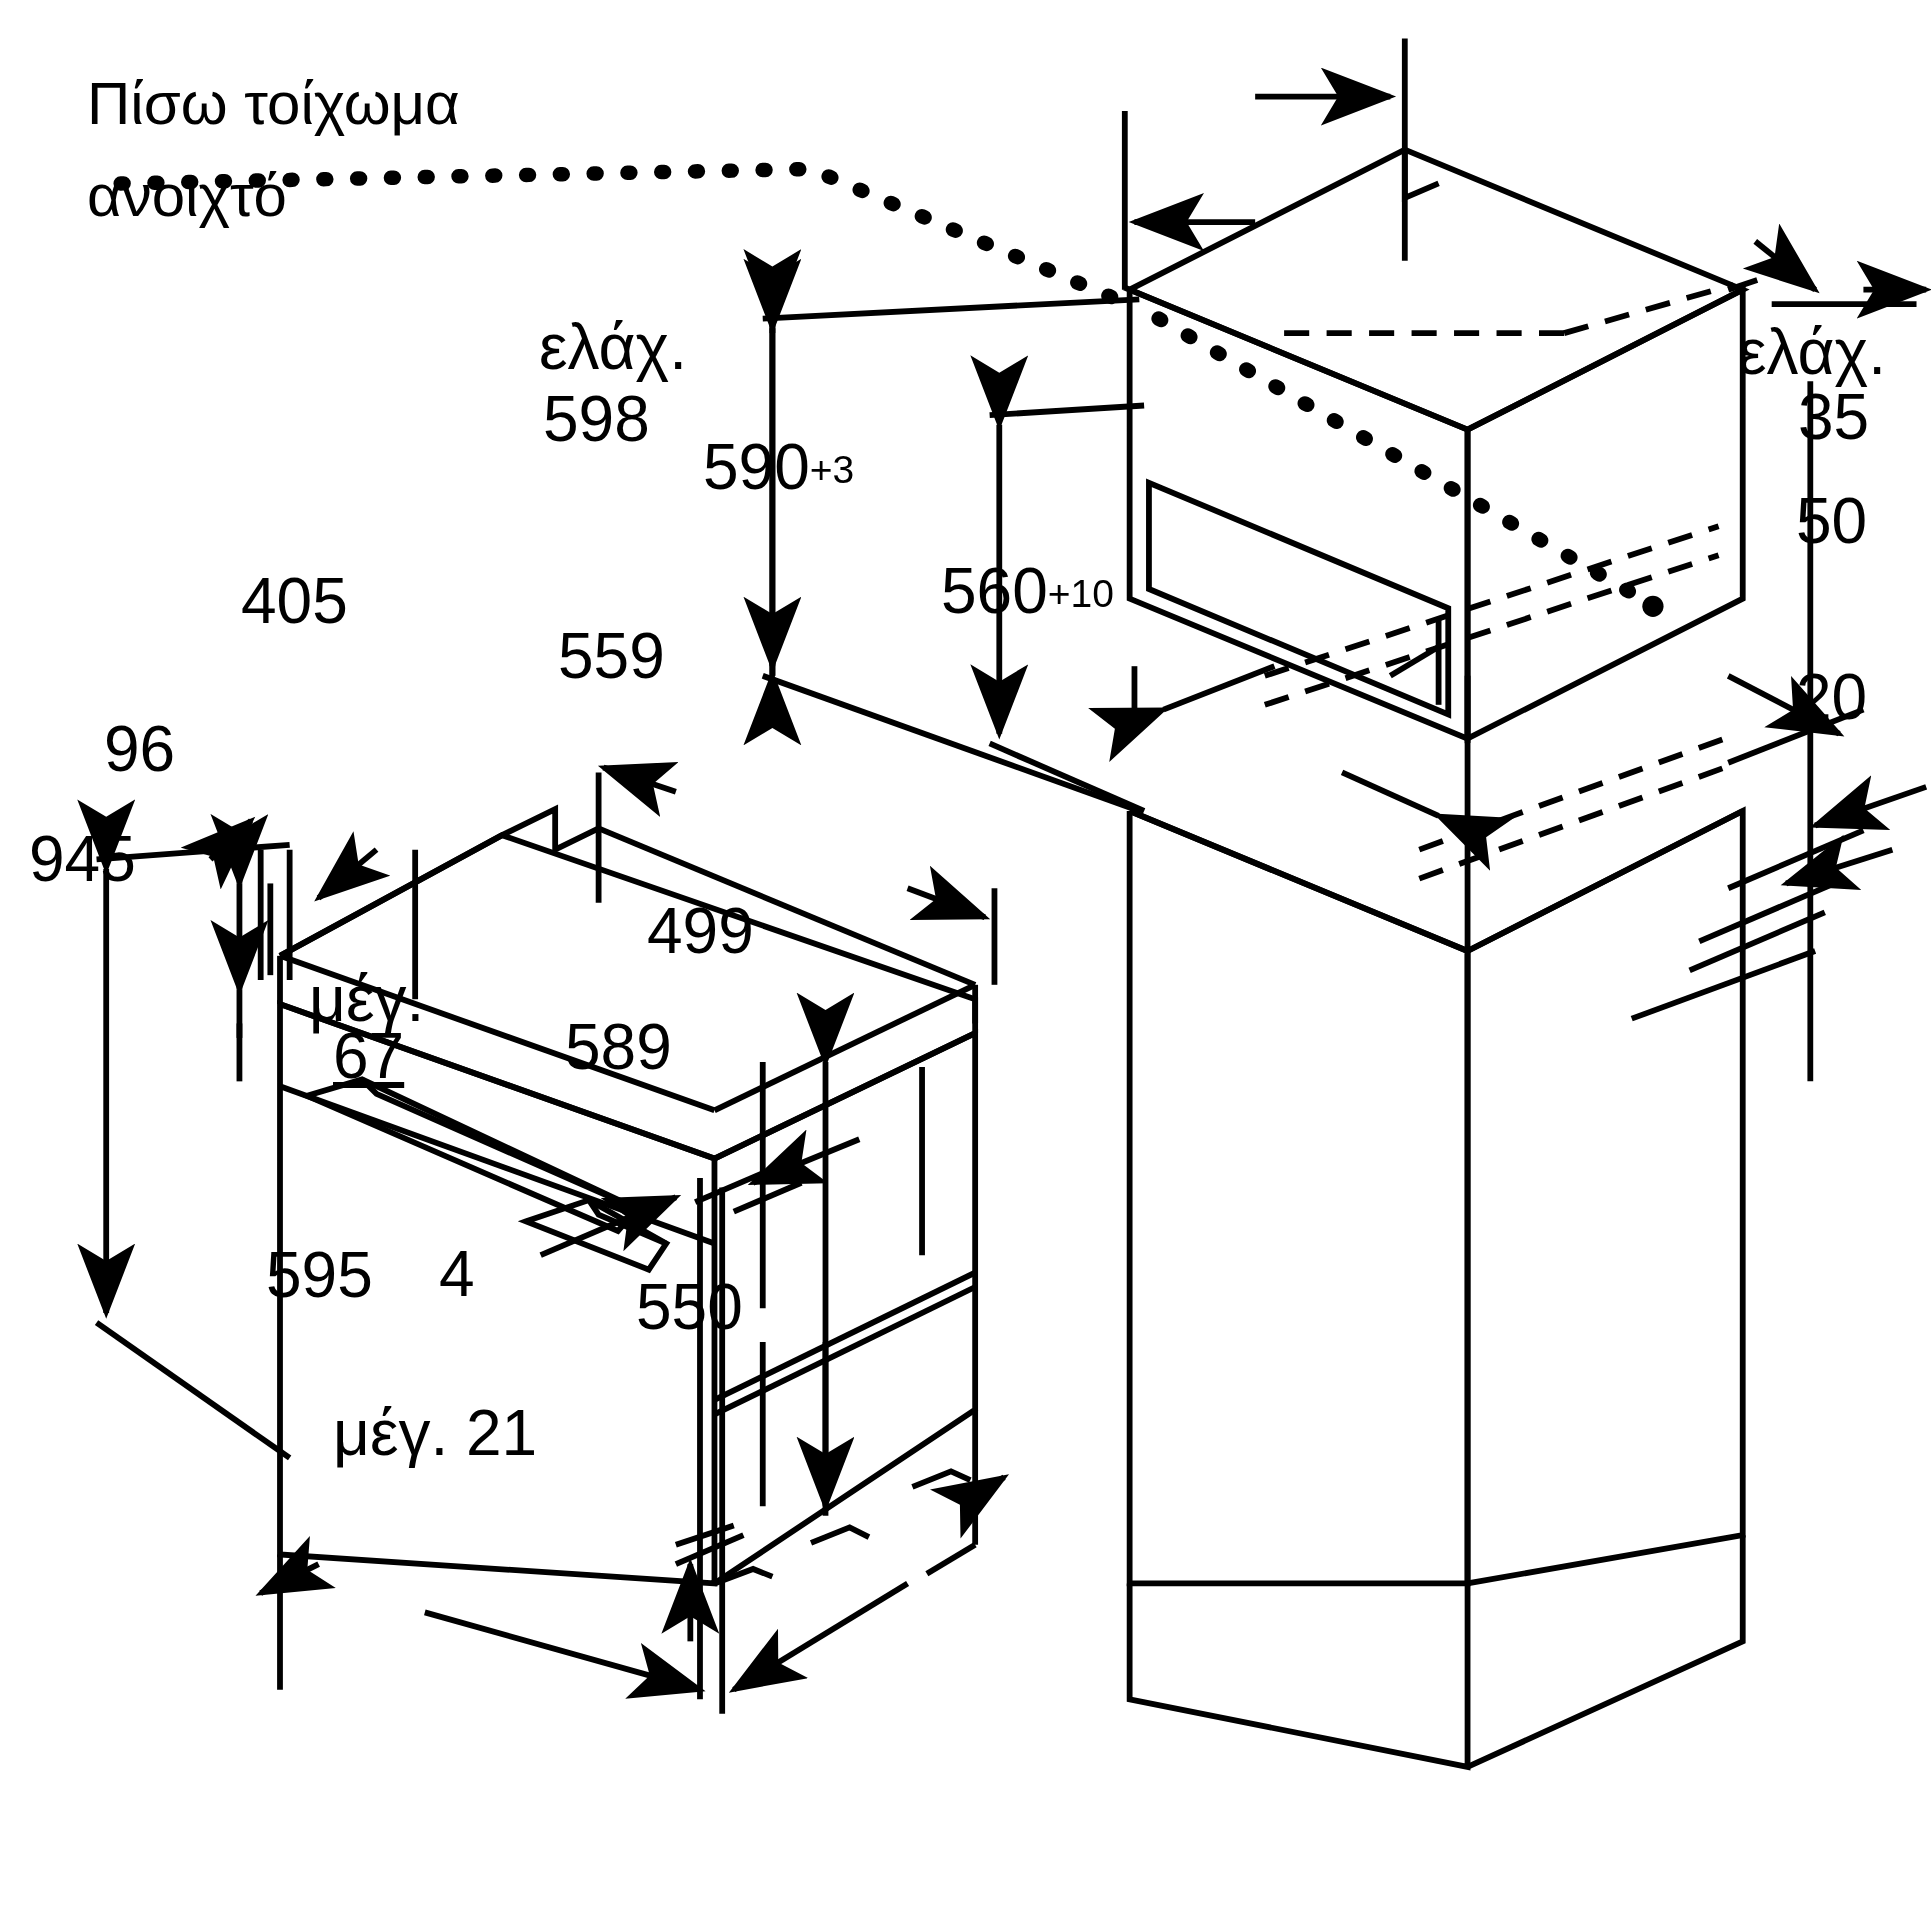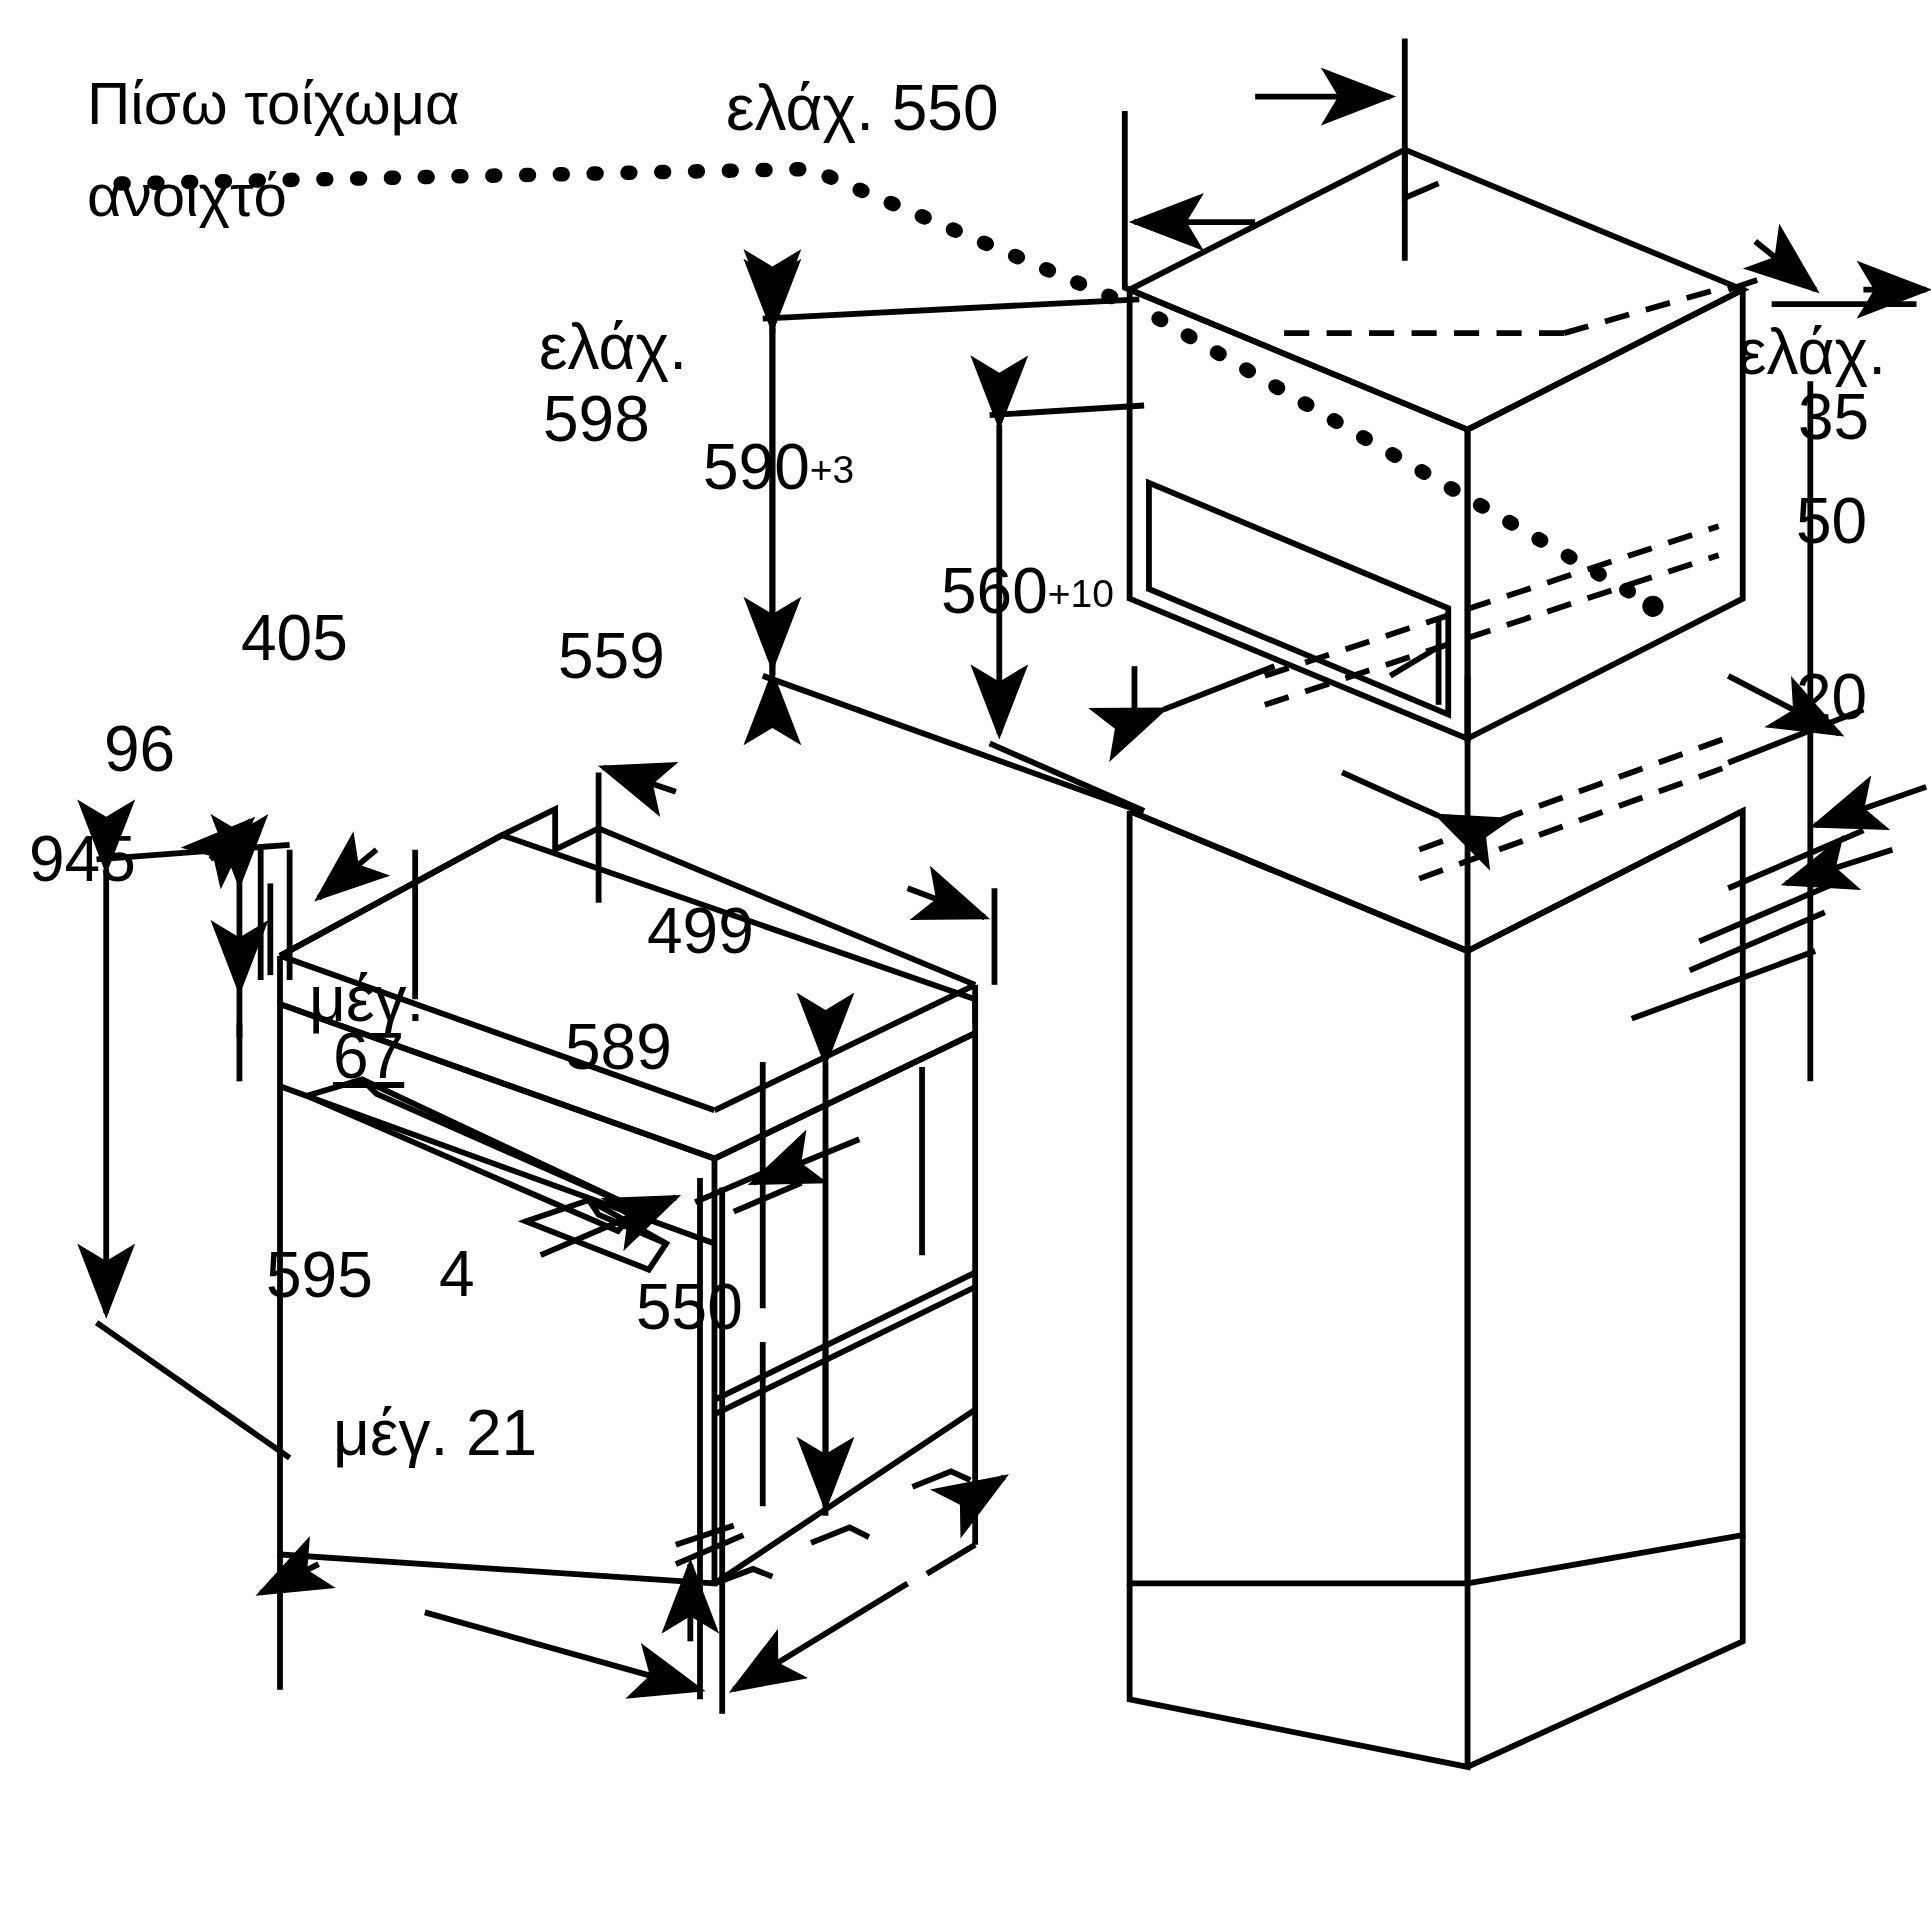--- a/index.html
+++ b/index.html
@@ -184,36 +184,35 @@
         <path d="M1200,330 L1700,620"></path>
       </g>
       <circle cx="1712" cy="628" r="11" fill="#000" stroke="none"></circle>
 
     </g>
   </svg>
 
   <div class="lbl big" style="left:87px; top:72px;">Πίσω τοίχωμα</div>
   <div class="lbl big" style="left:87px; top:164px;">ανοιχτό</div>
 
-  <div class="lbl num" style="left:726px; top:75px;">ελάχ. 550</div>
 
   <div class="lbl num" style="left:539px; top:314px;">ελάχ.</div>
   <div class="lbl num" style="left:543px; top:386px;">598</div>
 
   <div class="lbl" style="left:703px; top:434px;"><span class="num">590</span><span class="sup">+3</span></div>
 
   <div class="lbl" style="left:941px; top:558px;"><span class="num">560</span><span class="sup">+10</span></div>
 
   <div class="lbl num" style="left:1738px; top:319px;">ελάχ.</div>
   <div class="lbl num" style="left:1798px; top:384px;">35</div>
 
   <div class="lbl num" style="left:1796px; top:488px;">50</div>
   <div class="lbl num" style="left:1796px; top:632px;margin-top:32px;">20</div>
 
-  <div class="lbl num" style="left:241px; top:568px;margin-top:37px;">405</div>
+  <div class="lbl num" style="left:241px; top:568px;">405</div>
   <div class="lbl num" style="left:104px; top:716px;">96</div>
   <div class="lbl num" style="left:29px;  top:826px;">945</div>
 
   <div class="lbl num" style="left:558px; top:623px;">559</div>
   <div class="lbl num" style="left:647px; top:898px;">499</div>
   <div class="lbl num" style="left:565px; top:1014px;">589</div>
 
   <div class="lbl num" style="left:309px; top:966px;">μέγ.</div>
   <div class="lbl num" style="left:333px; top:1023px;text-decoration:underline;">67</div>
 

